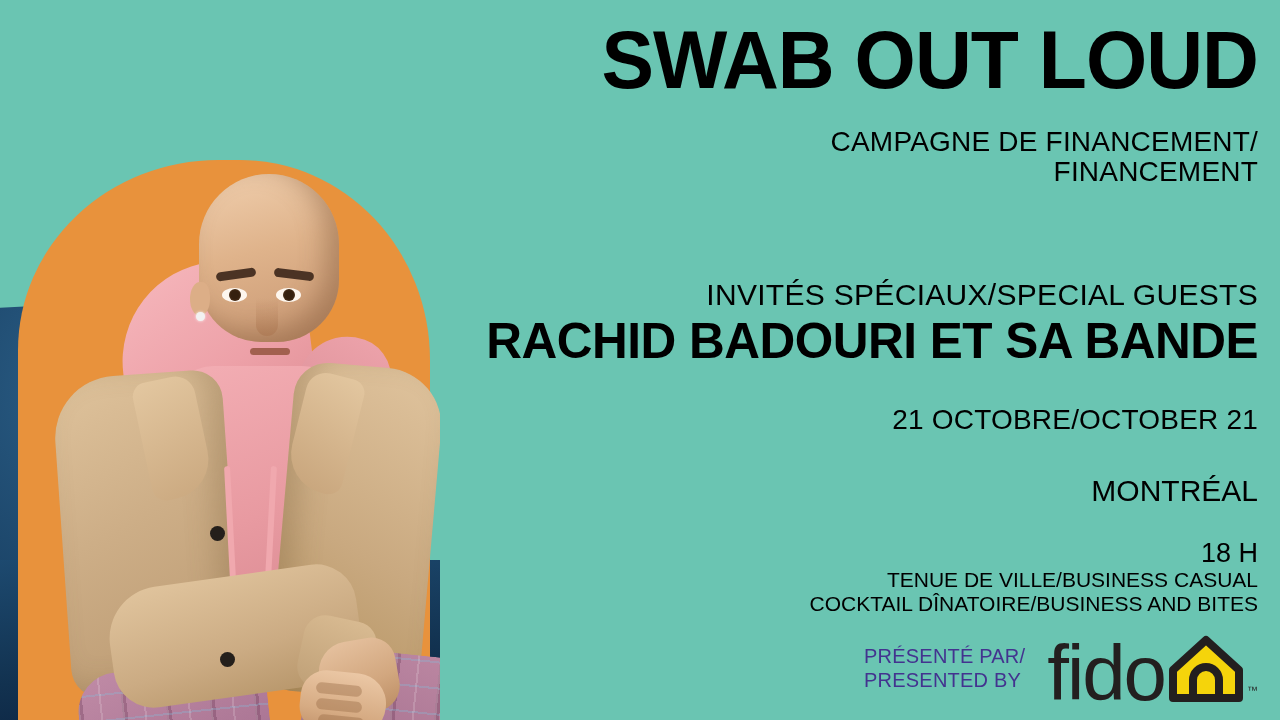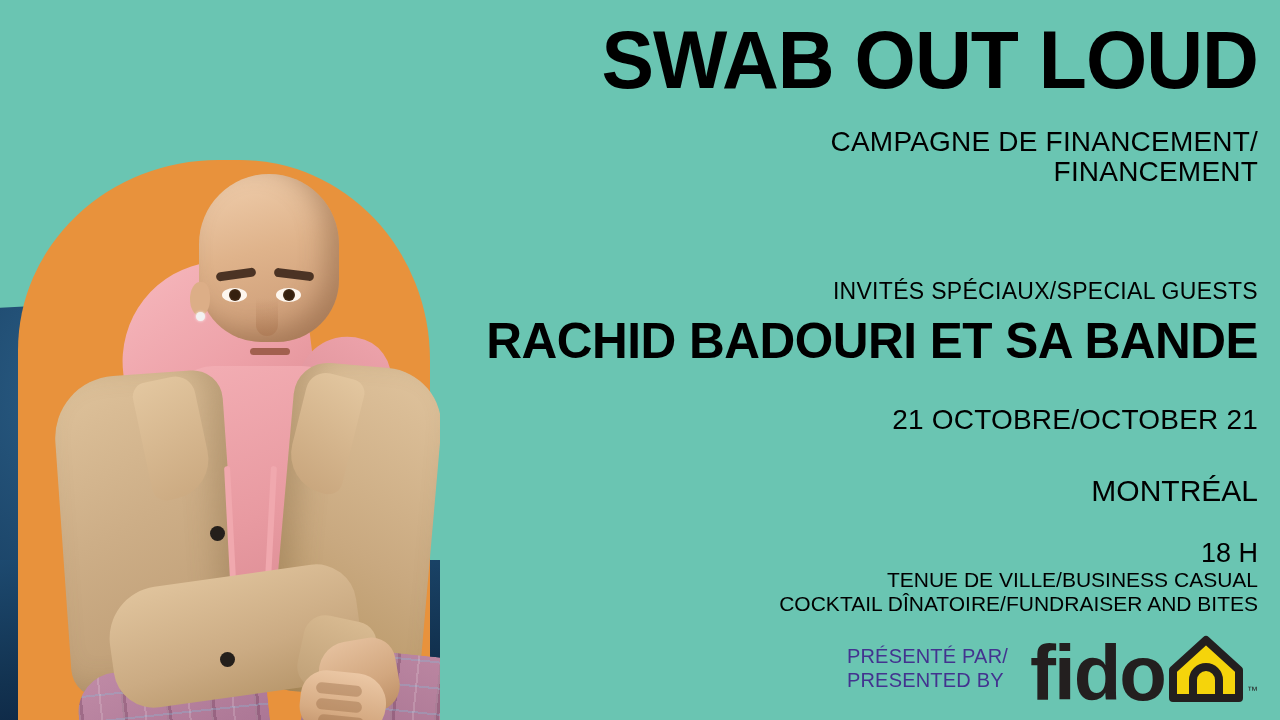--- a/index.html
+++ b/index.html
@@ -317,21 +317,21 @@
     font-size:28px;
     line-height:1.08;
     font-weight:500;
     letter-spacing:.2px;
   }
 
   .guests-label {
     position:absolute;
     right:0; top:280px;
     width:100%;
-    font-size:23px;
+    font-size:30px;
     line-height:1;
     letter-spacing:.3px;
     white-space:nowrap;
   }
 
   .guests-name {
     position:absolute;
     right:0; top:316px;
     width:100%;
     font-size:50px;
@@ -398,21 +398,21 @@
   }
   .fido-lockup {
     display:flex;
     align-items:flex-end;
     gap:4px;
   }
   .fido-word {
     color:#231f1f;
     font-size:78px;
     line-height:.78;
-    font-weight:700;
+    font-weight:400;
     letter-spacing:-2px;
   }
   .doghouse { display:block; }
   .tm {
     color:#231f1f;
     font-size:11px;
     line-height:1;
     align-self:flex-end;
     padding-bottom:8px;
   }
@@ -487,21 +487,21 @@
     <div class="date">21 OCTOBRE/OCTOBER 21</div>
 
     <div class="venue">
       <div>MONTRÉAL</div>
     </div>
 
     <div class="time">18 H</div>
 
     <div class="dresscode">
       <div>TENUE DE VILLE/BUSINESS CASUAL</div>
-      <div>COCKTAIL DÎNATOIRE/FUNDRAISER AND BITES</div>
+      <div>COCKTAIL DÎNATOIRE/BUSINESS AND BITES</div>
     </div>
   </div>
 
   <div id="sponsor">
 
     <div class="presented">
       <div>PRÉSENTÉ PAR/</div>
       <div>PRESENTED BY</div>
     </div>
 

